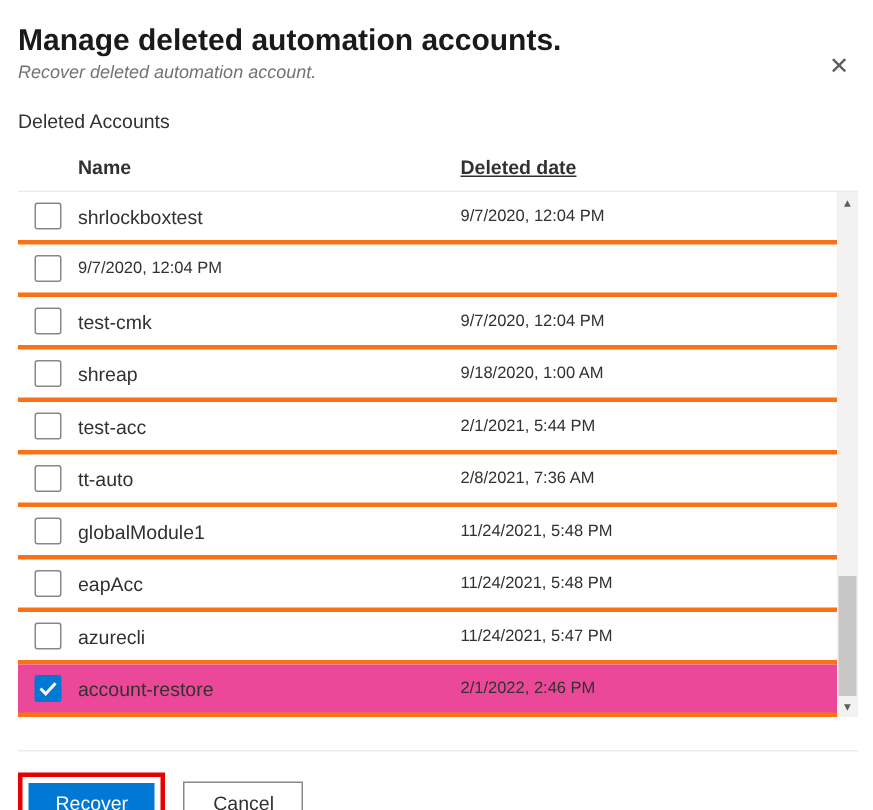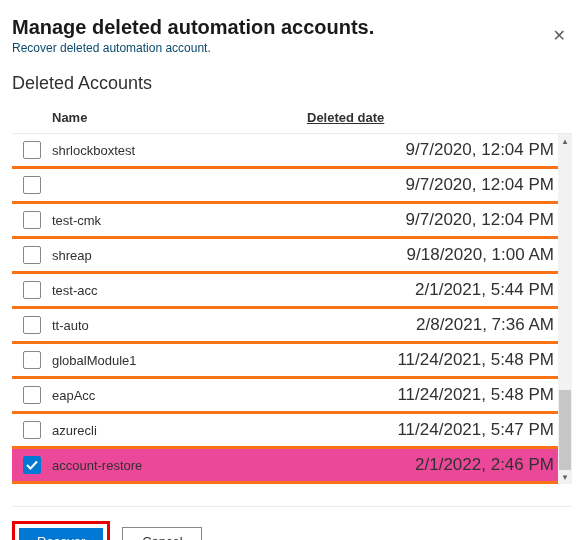--- a/index.html
+++ b/index.html
@@ -13,41 +13,42 @@
       color: #323130;
       width: 582px;
       height: 540px;
       padding: 16px 10px 10px 12px;
       position: relative;
       background: #fff;
     }
     .header-row {
       display: flex;
       justify-content: space-between;
-      align-items: center;
+      align-items: flex-end;
     }
     .title {
       font-size: 20px;
       font-weight: 600;
       color: #1b1a19;
     }
     .subtitle {
       font-size: 12px;
-      color: #0c4a6e;
+      color: #737373;
       margin-top: 2px;
+      font-style: italic;
     }
     .close-icon {
       font-size: 16px;
       color: #605e5c;
       cursor: pointer;
       padding: 2px 6px;
       line-height: 1;
     }
     .section-label {
-      font-size: 18px;
+      font-size: 13px;
       color: #323130;
       margin-top: 18px;
     }
     .table-wrap {
       margin-top: 8px;
       position: relative;
     }
     .col-headers {
       display: flex;
       padding: 8px 0 8px 40px;
@@ -135,23 +136,22 @@
       width: 12px;
       height: 12px;
     }
     .name-cell {
       flex: 0 0 255px;
       font-size: 13px;
       color: #323130;
     }
     .date-cell {
       flex: 1;
-      font-size: 17px;
-      color: #323130;
-      text-align: right;
+      font-size: 11px;
+      color: #323130;
     }
     .footer {
       margin-top: 22px;
       border-top: 1px solid #edebe9;
       padding-top: 14px;
       display: flex;
       gap: 12px;
       align-items: center;
     }
     .recover-wrap {

